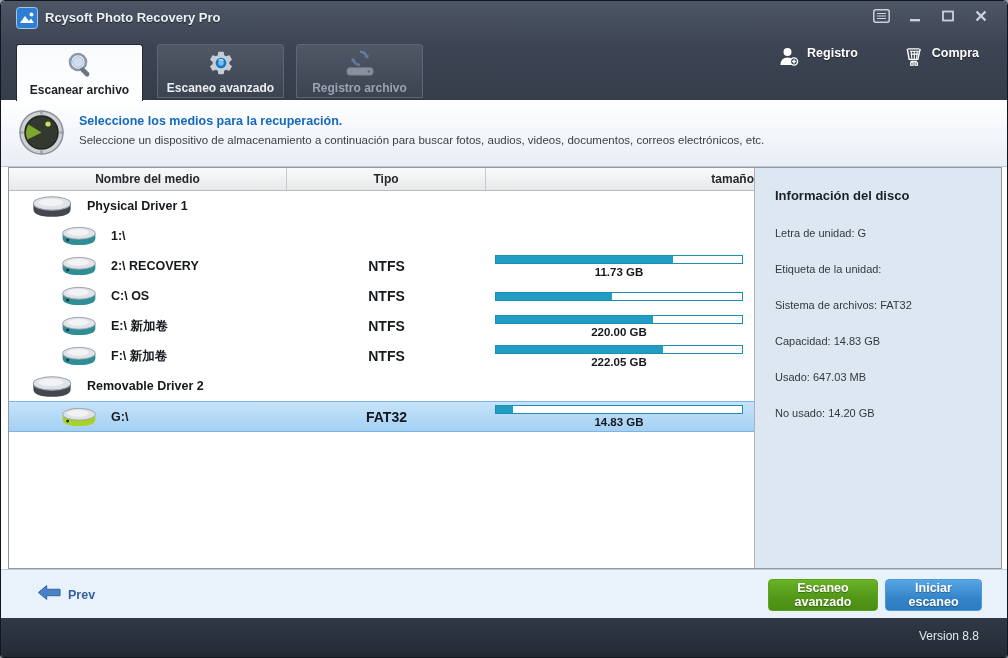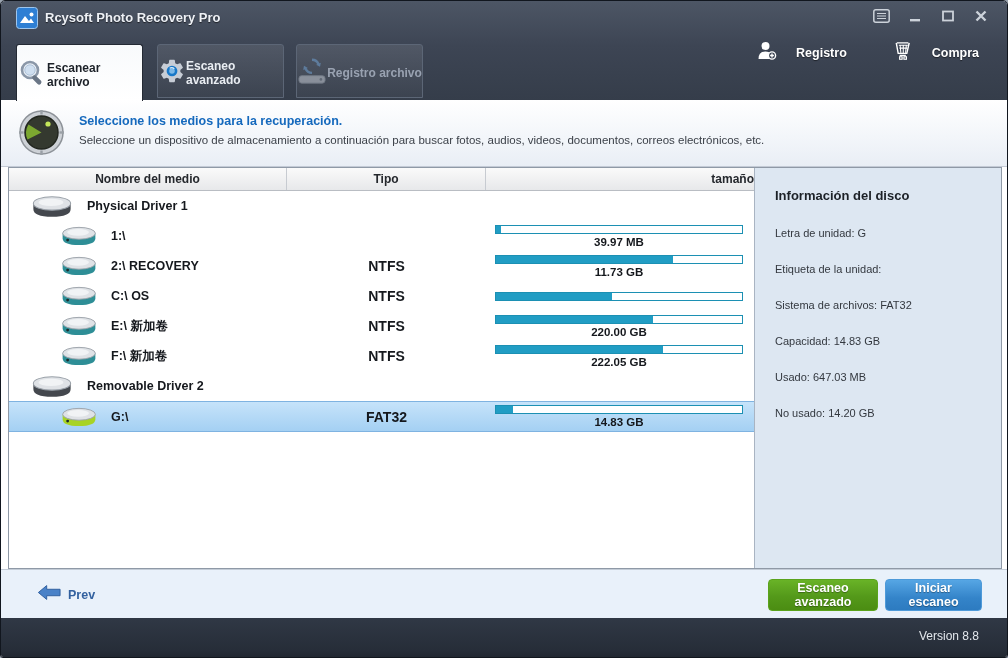--- a/index.html
+++ b/index.html
@@ -12,32 +12,32 @@
   
   .header { position:absolute; top:0; left:0; width:100%; height:99px;
     background:linear-gradient(180deg,#4d5665 0%,#3d4554 45%,#353d4a 100%); }
   .app-icon { position:absolute; left:15px; top:6px; width:22px; height:22px; }
   .app-title { position:absolute; left:44px; top:9px; font-size:13px; font-weight:bold;
     color:#eef1f6; text-shadow:0 1px 1px rgba(0,0,0,.6); }
   .winctl { position:absolute; top:4px; right:12px; display:flex; gap:4px; }
   .wc { width:29px; height:21px; display:flex; align-items:center; justify-content:center; cursor:pointer; }
   
   .tab { position:absolute; top:43px; width:127px; height:54px; border-radius:3px 3px 0 0;
-    display:flex; flex-direction:row; align-items:center; justify-content:center; cursor:pointer;
+    display:flex; flex-direction:column; align-items:center; justify-content:center; cursor:pointer;
     background:linear-gradient(180deg,rgba(255,255,255,.10),rgba(255,255,255,.03));
     border:1px solid #5c6676; }
   .tab .tab-label { font-size:12px; font-weight:bold; color:#e9edf2; margin-top:3px; }
   .tab.active { top:43px; height:57px; background:linear-gradient(180deg,#f8fafc,#ffffff);
     border:1px solid #242a34; border-bottom:none; z-index:6; }
   .tab.active .tab-label { color:#1c2128; }
   .tab.disabled .tab-label { color:#99a2b1; }
   .tab.disabled .tab-ico { opacity:.55; }
   .tab-ico { height:30px; display:flex; align-items:center; }
   .hdr-actions { position:absolute; top:39px; right:28px; display:flex; gap:44px; }
-  .hdr-action { display:flex; align-items:center; gap:18px; cursor:pointer; }
+  .hdr-action { display:flex; gap:7px; cursor:pointer;margin-top:6px; }
   .hdr-action span.lbl { color:#fff; font-weight:bold; font-size:12.5px; text-shadow:0 1px 1px rgba(0,0,0,.5); }
   
   .banner { position:absolute; top:99px; left:0; width:100%; height:67px;
     background:linear-gradient(180deg,#ffffff 0%,#f3f6fa 55%,#e9eef5 100%);
     border-bottom:1px solid #c3cad5; z-index:2; }
   .banner-ico { position:absolute; left:17px; top:9px; }
   .banner-title { position:absolute; left:78px; top:14px; font-size:12.5px; font-weight:bold; color:#1569bd; }
   .banner-sub { position:absolute; left:78px; top:34px; font-size:11.5px; color:#3c4149; }
   
   .main { position:absolute; top:166px; left:7px; width:994px; height:402px;
@@ -231,26 +231,20 @@
                 <svg width="40" height="26" viewBox="0 0 44 28">
     <path d="M4 11 L4 16.5 Q4 24 22 24 Q40 24 40 16.5 L40 11 Z" fill="#2e8e96"></path>
     <ellipse cx="22" cy="11" rx="18" ry="6.5" fill="#dfe2e6" stroke="#99a0a8" stroke-width="1"></ellipse>
     <ellipse cx="21" cy="10" rx="12" ry="3.6" fill="#f1f3f5"></ellipse>
     <circle cx="9.5" cy="18.5" r="1.6" fill="#1e2a2c"></circle>
   </svg>
               </span>
       <span class="nm">1:\</span>
     </div>
     <div class="cell type"></div>
-    <div class="cell size">
-              <div class="pbar">
-                <div class="fill" style="width:2%"></div>
-              </div>
-       <div class="sz">39.97 MB</div>
-            </div>
           </div>
           <div class="trow">
     <div class="cell name">
       <span class="drv">
                 <svg width="40" height="26" viewBox="0 0 44 28">
     <path d="M4 11 L4 16.5 Q4 24 22 24 Q40 24 40 16.5 L40 11 Z" fill="#2e8e96"></path>
     <ellipse cx="22" cy="11" rx="18" ry="6.5" fill="#dfe2e6" stroke="#99a0a8" stroke-width="1"></ellipse>
     <ellipse cx="21" cy="10" rx="12" ry="3.6" fill="#f1f3f5"></ellipse>
     <circle cx="9.5" cy="18.5" r="1.6" fill="#1e2a2c"></circle>
   </svg>

